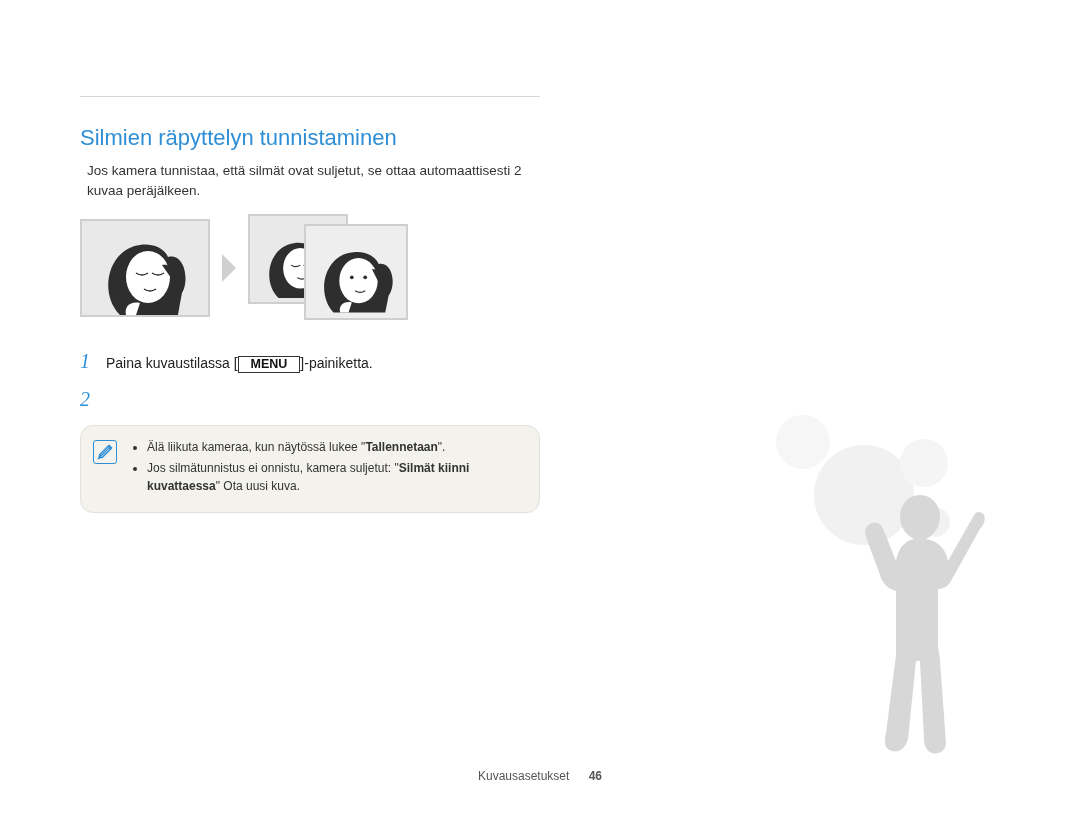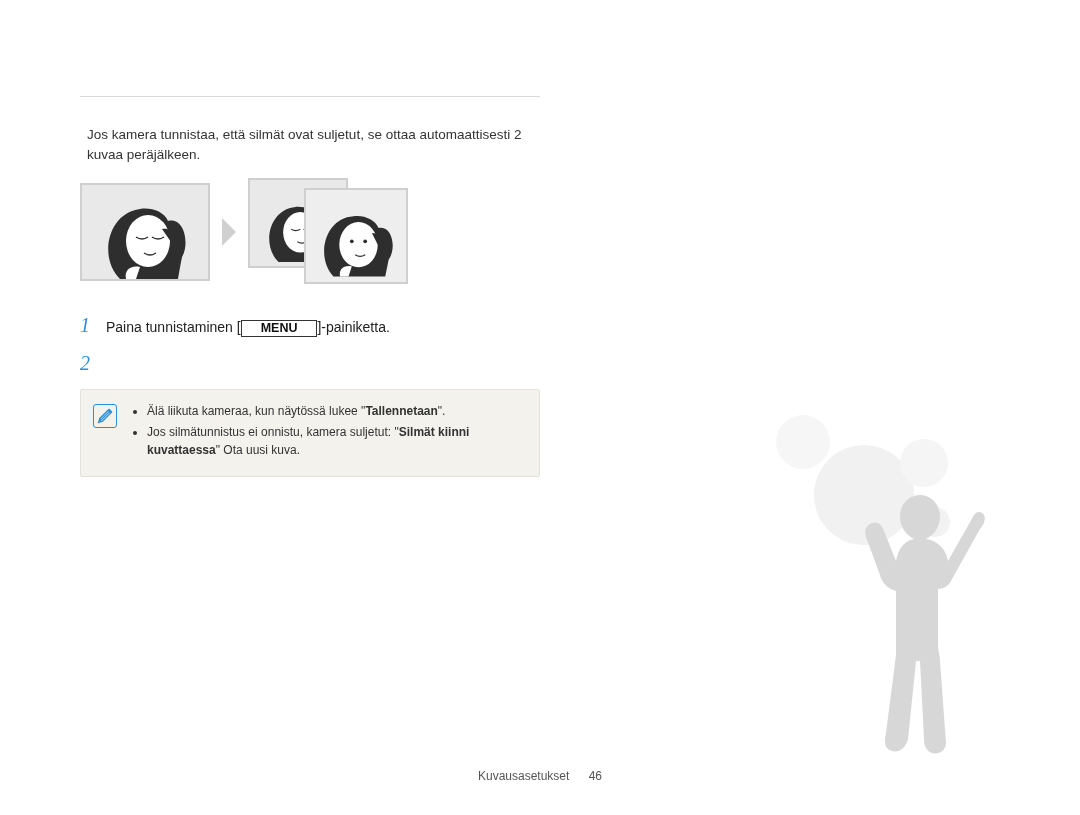--- a/index.html
+++ b/index.html
@@ -99,34 +99,34 @@
     font-family: Georgia, 'Times New Roman', serif;
   }
   .step-body {
     font-size: 14px;
     line-height: 1.5;
     color: #222;
   }
   .menu-box {
     display: inline-block;
     border: 1px solid #333;
-    padding: 0 19px;
+    padding: 0 12px;
     font-weight: bold;
     font-size: 12.5px;
     line-height: 1.2;
     color: #111;
   }
   .bold { font-weight: 700; }
 
   .note-block {
     display: flex;
     gap: 14px;
     background: #f3f2ed;
     border: 1px solid #e3e1d8;
-    border-radius: 2px;
+    border-radius: 13px;
     padding: 12px 14px 14px 12px;
     margin-top: 6px;
   }
   .note-icon {
     width: 24px; height: 24px;
     border: 1.5px solid #2f8fd6;
     border-radius: 3px;
     color: #2f8fd6;
     display: flex;
     align-items: center;
@@ -145,21 +145,21 @@
   .note-list li { margin-bottom: 2px; }
 
   .footer {
     position: absolute;
     bottom: 32px;
     width: 100%;
     text-align: center;
     font-size: 12px;
     color: #555;
   }
-  .footer-page { margin-left: 16px; }
+  .footer-page { margin-left: 16px; font-weight: bold; }
 
   
   .silhouette {
     position: absolute;
     right: 70px;
     bottom: 60px;
     width: 240px;
     height: 340px;
     pointer-events: none;
   }
@@ -178,20 +178,21 @@
     width: 140px; height: 260px;
   }
 </style>
 </head>
 <body>
 
 <div class="page">
 
   <div class="rule"></div>
 
+  <h2 class="section-title">Silmien räpyttelyn tunnistaminen</h2>
   <p class="intro">Jos kamera tunnistaa, että silmät ovat suljetut, se ottaa automaattisesti 2 kuvaa peräjälkeen.</p>
 
   <div class="images-row">
     <div class="photo large">
       <div class="face">
         <svg width="110" height="92" viewBox="0 0 110 92">
           <path d="M30 92 C8 70 18 26 50 22 C60 20 74 24 78 34 C94 30 100 56 92 70 C90 80 88 92 88 92 Z" fill="#2e2e2e"></path>
           <ellipse cx="58" cy="54" rx="22" ry="26" fill="#fff"></ellipse>
           <path d="M72 42 C82 40 90 50 86 62 C82 56 76 48 72 42 Z" fill="#2e2e2e"></path>
           <path d="M46 50 Q52 54 58 50" stroke="#2e2e2e" stroke-width="1.5" fill="none"></path>
@@ -231,21 +232,21 @@
         </div>
       </div>
     </div>
   </div>
 
   <div class="steps">
 
     <div class="step">
       <div class="step-num">1</div>
       <div class="step-body">
-        <span>Paina tunnistaminen [</span><span class="menu-box">MENU</span><span>]-painiketta.</span>
+        <span>Paina kuvaustilassa [</span><span class="menu-box">MENU</span><span>]-painiketta.</span>
       </div>
     </div>
 
     <div class="step">
       <div class="step-num">2</div>
     </div>
 
     <div class="note-block">
       <div class="note-icon">
         <svg viewBox="0 0 24 24" fill="none" stroke="currentColor" stroke-width="2">

